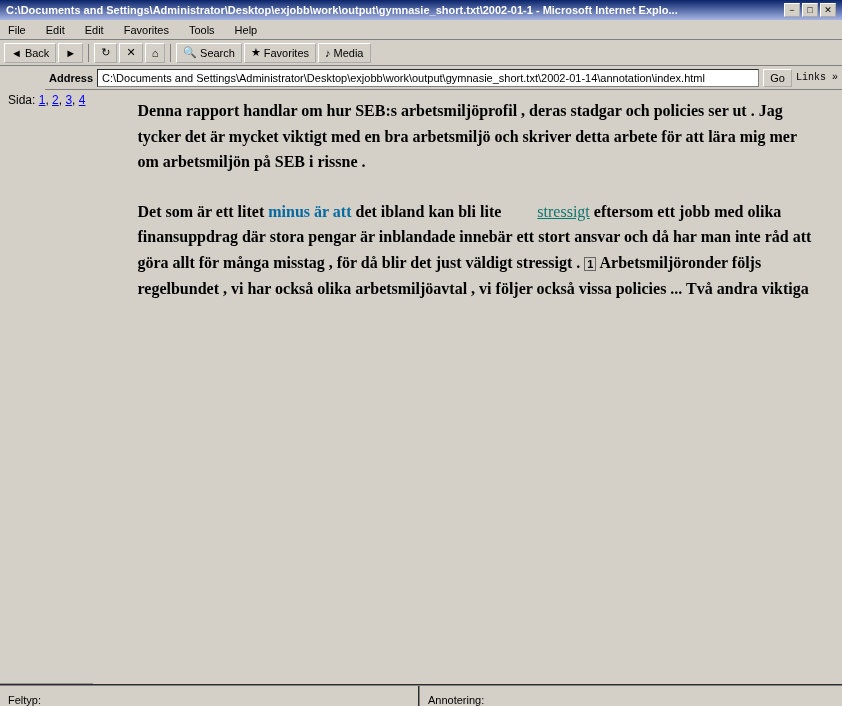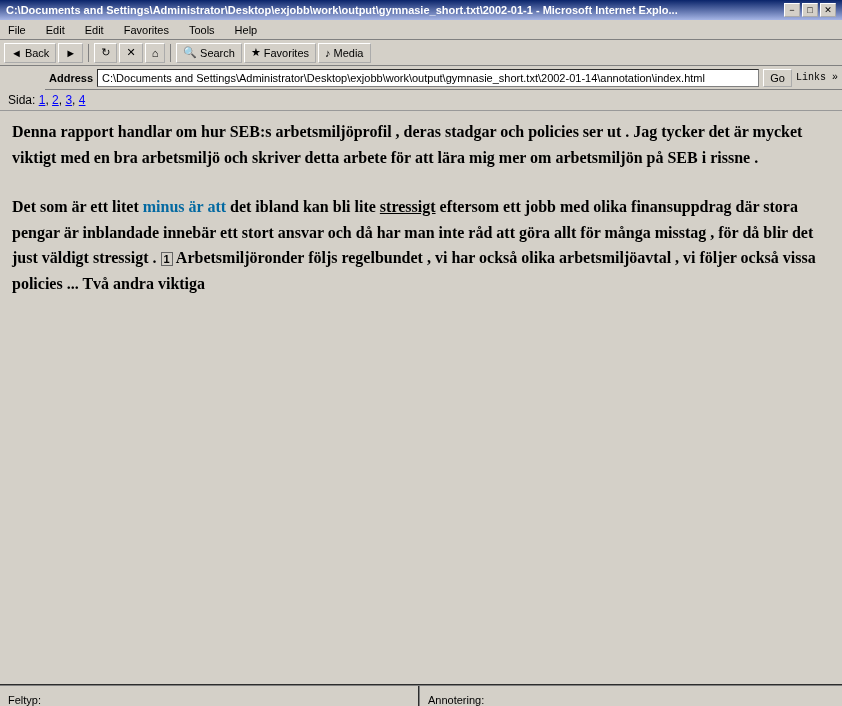--- a/index.html
+++ b/index.html
@@ -133,23 +133,23 @@
     }
     .links-btn {
       font-size: 10px;
       cursor: pointer;
       font-family: Liberation Mono, monospace;
     }
 
     
     .main-area {
       display: flex;
-      flex-direction: column;
       background: #d4d0c8;
       height: calc(706px - 20px - 20px - 26px - 24px - 22px);
+      gap: 32px;
     }
 
     
     .page-indicator {
       font-family: Arial, sans-serif;
       font-size: 12px;
       padding: 3px 8px;
       background: #d4d0c8;
       border-bottom: 1px solid #999;
     }
@@ -172,23 +172,24 @@
       font-family: 'Times New Roman', serif;
       font-weight: bold;
       line-height: 1.6;
     }
 
     .highlight-orange {
       color: #0369a1;
       font-weight: bold;
     }
     .highlight-blue {
-      color: #000000;
-      font-weight: bold;
+      color: #0f766e;
+      font-weight: normal;
       text-decoration: underline;
+      margin-left: 32px;
     }
     .footnote-ref {
       background: #d4d0c8;
       border: 1px solid #666;
       font-size: 11px;
       padding: 0 2px;
       font-family: Arial, sans-serif;
     }
 
     

